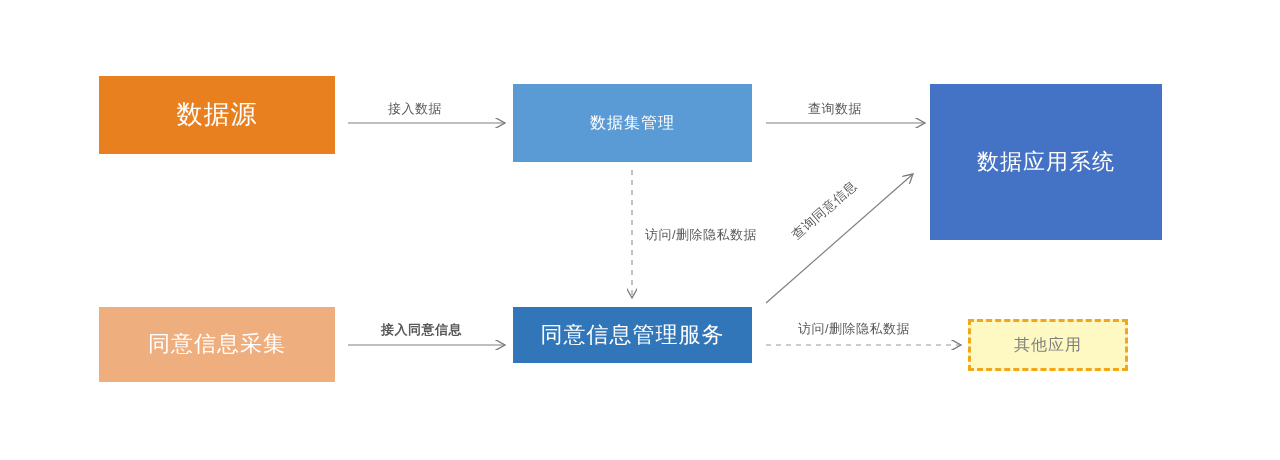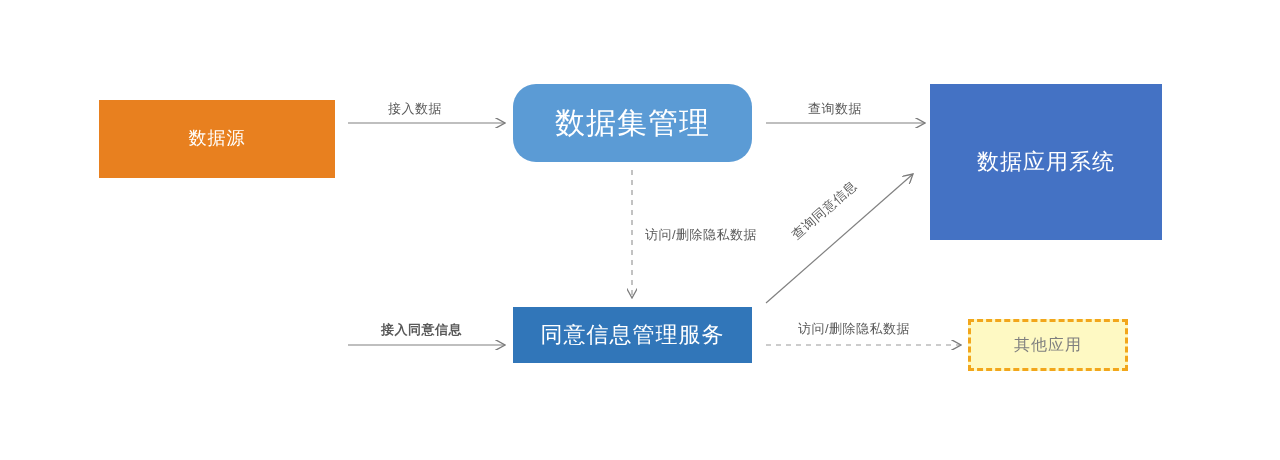--- a/index.html
+++ b/index.html
@@ -27,31 +27,30 @@
     line-height: 1.2;
     letter-spacing: 1px;
   }
   .node-label {
     display: block;
     white-space: nowrap;
   }
 
   
   .n-datasource {
-    left: 99px; top: 100px; width: 236px; height: 78px;
+    left: 99px; top: 76px; width: 236px; height: 78px;
     background: #E8801F;
     color: #ffffff;
-    font-size: 18px;
+    font-size: 26px;
   }
   .n-dataset {
     left: 513px; top: 84px; width: 239px; height: 78px;
     background: #5B9BD5;
     color: #ffffff;
-    font-size: 30px;
-    border-radius: 23px;
+    font-size: 16px;
   }
   .n-dataapp {
     left: 930px; top: 84px; width: 232px; height: 156px;
     background: #4472C4;
     color: #ffffff;
     font-size: 22px;
   }
   .n-consentcollect {
     left: 99px; top: 307px; width: 236px; height: 75px;
     background: #EFAE7E;
@@ -140,20 +139,23 @@
   </div>
 
   <div class="node n-dataset">
     <span class="node-label">数据集管理</span>
   </div>
 
   <div class="node n-dataapp">
     <span class="node-label">数据应用系统</span>
   </div>
 
+  <div class="node n-consentcollect">
+    <span class="node-label">同意信息采集</span>
+  </div>
 
   <div class="node n-consentsvc">
     <span class="node-label">同意信息管理服务</span>
   </div>
 
   <div class="node n-otherapp">
     <span class="node-label">其他应用</span>
   </div>
 
 </div>

